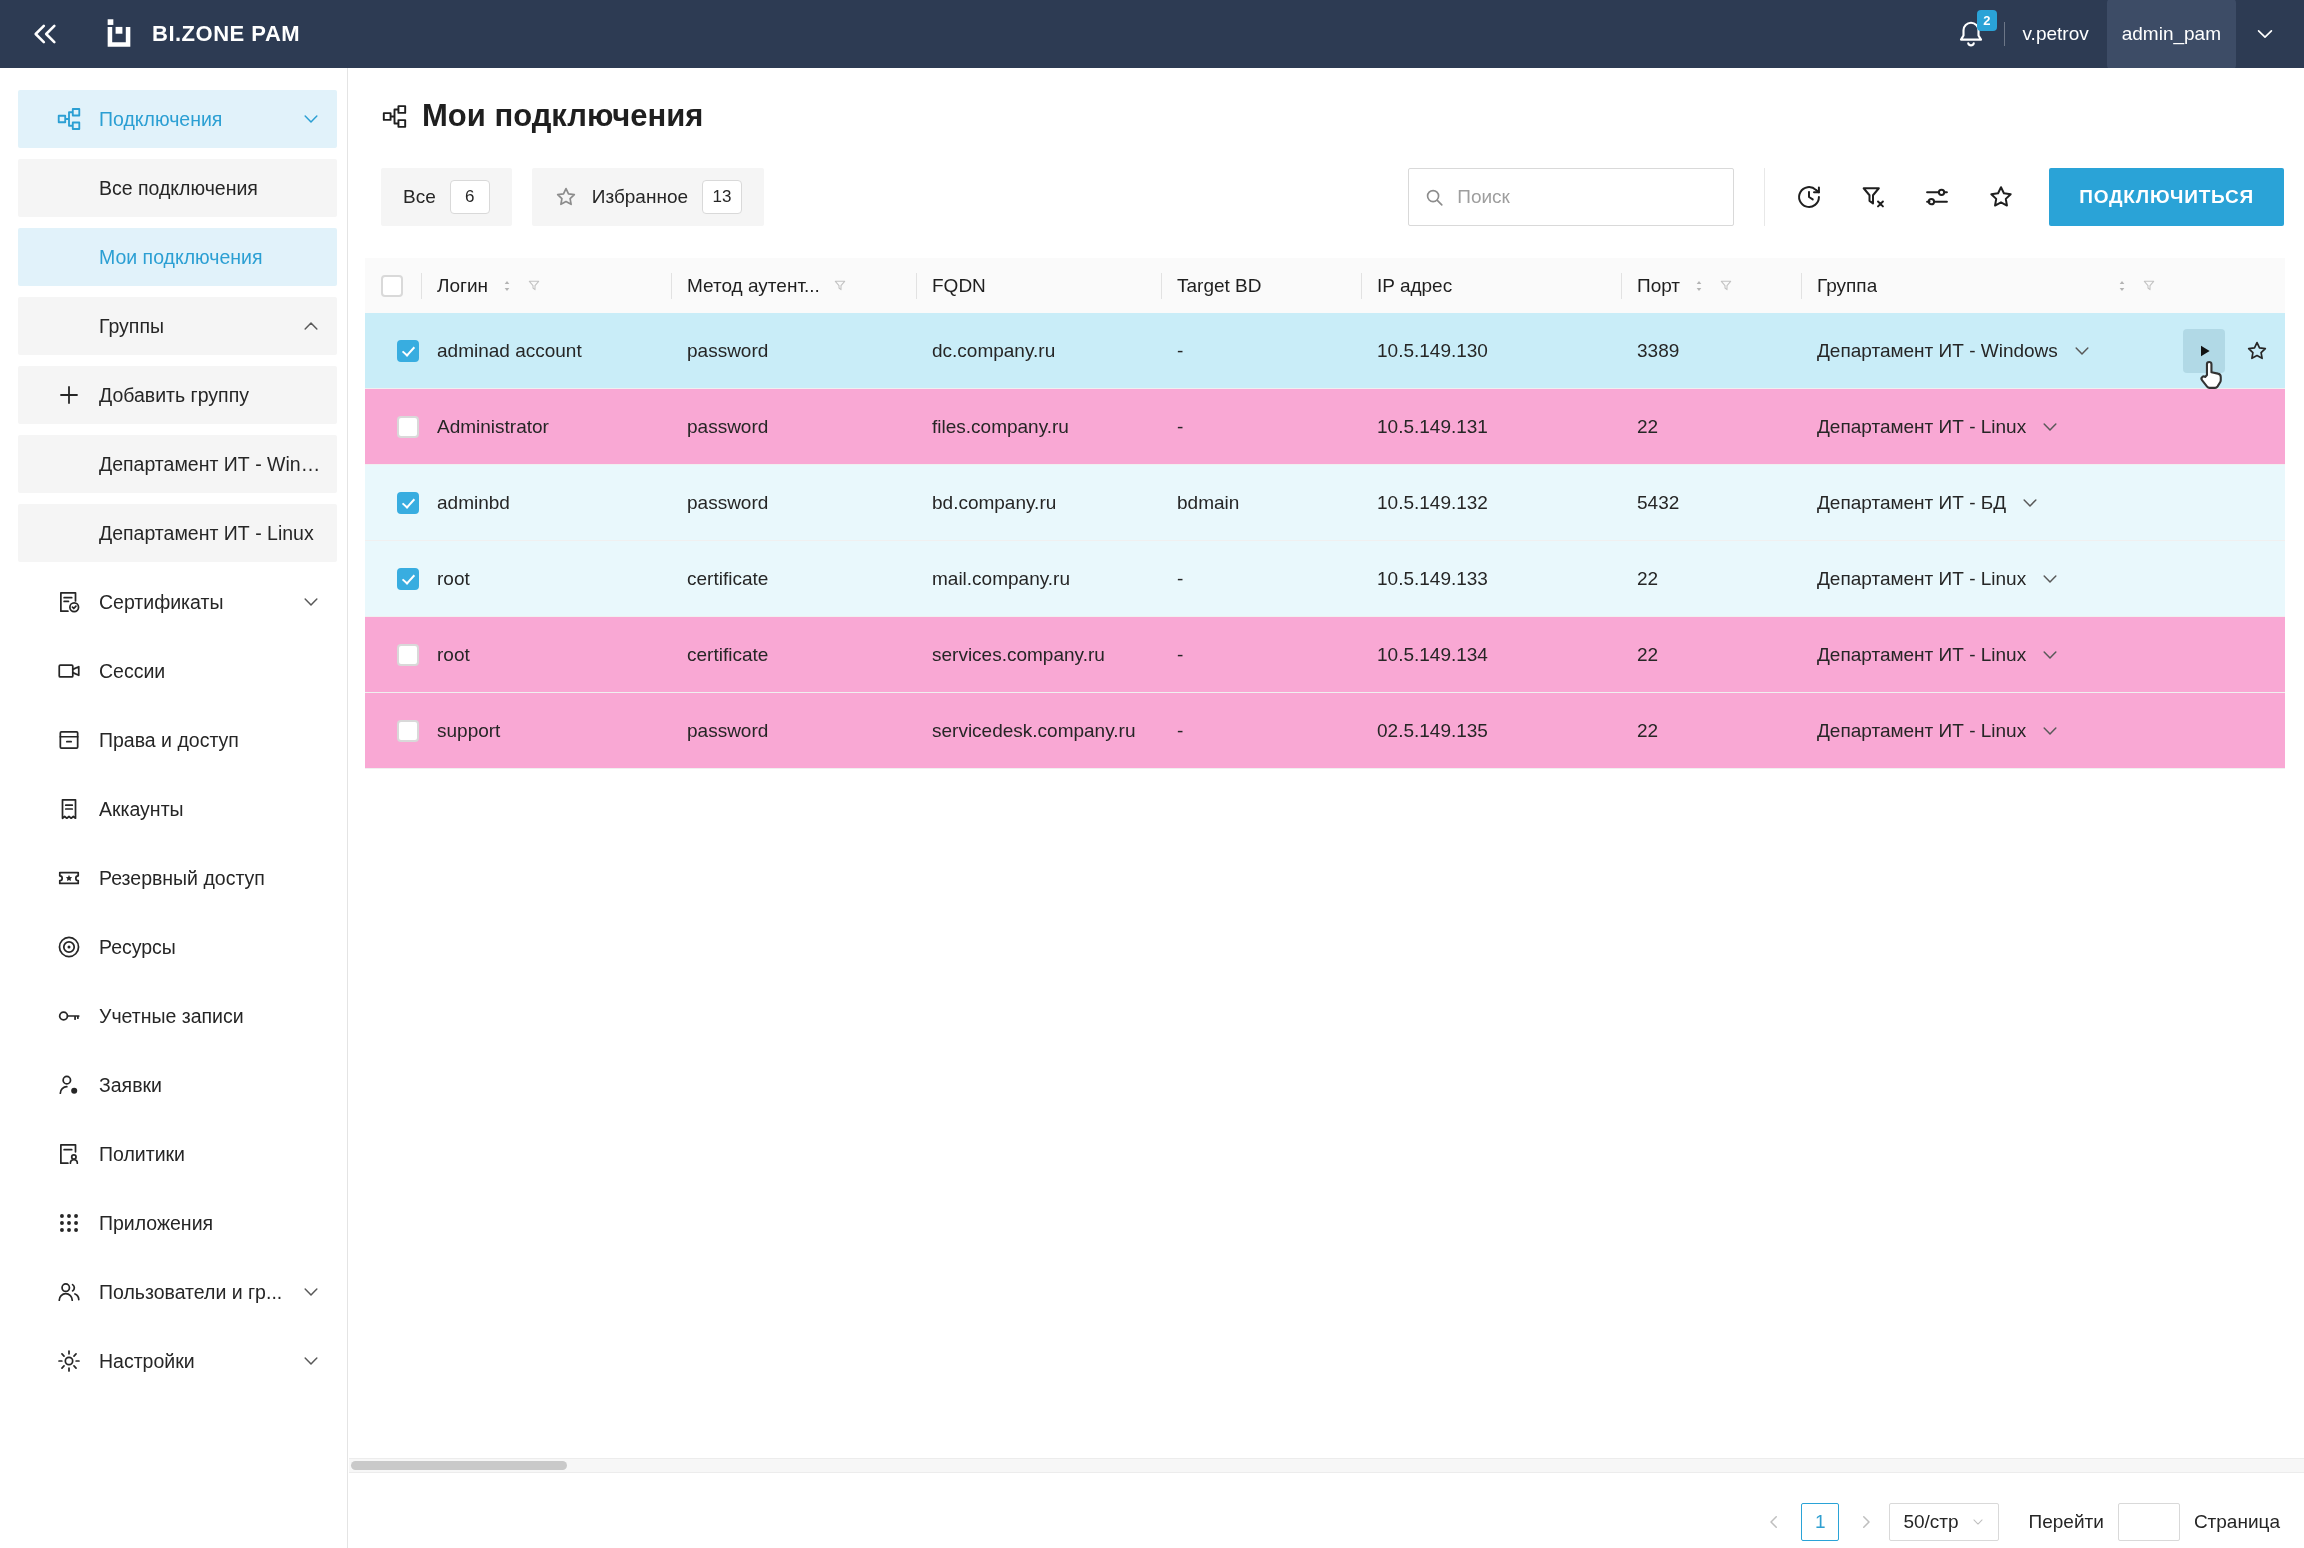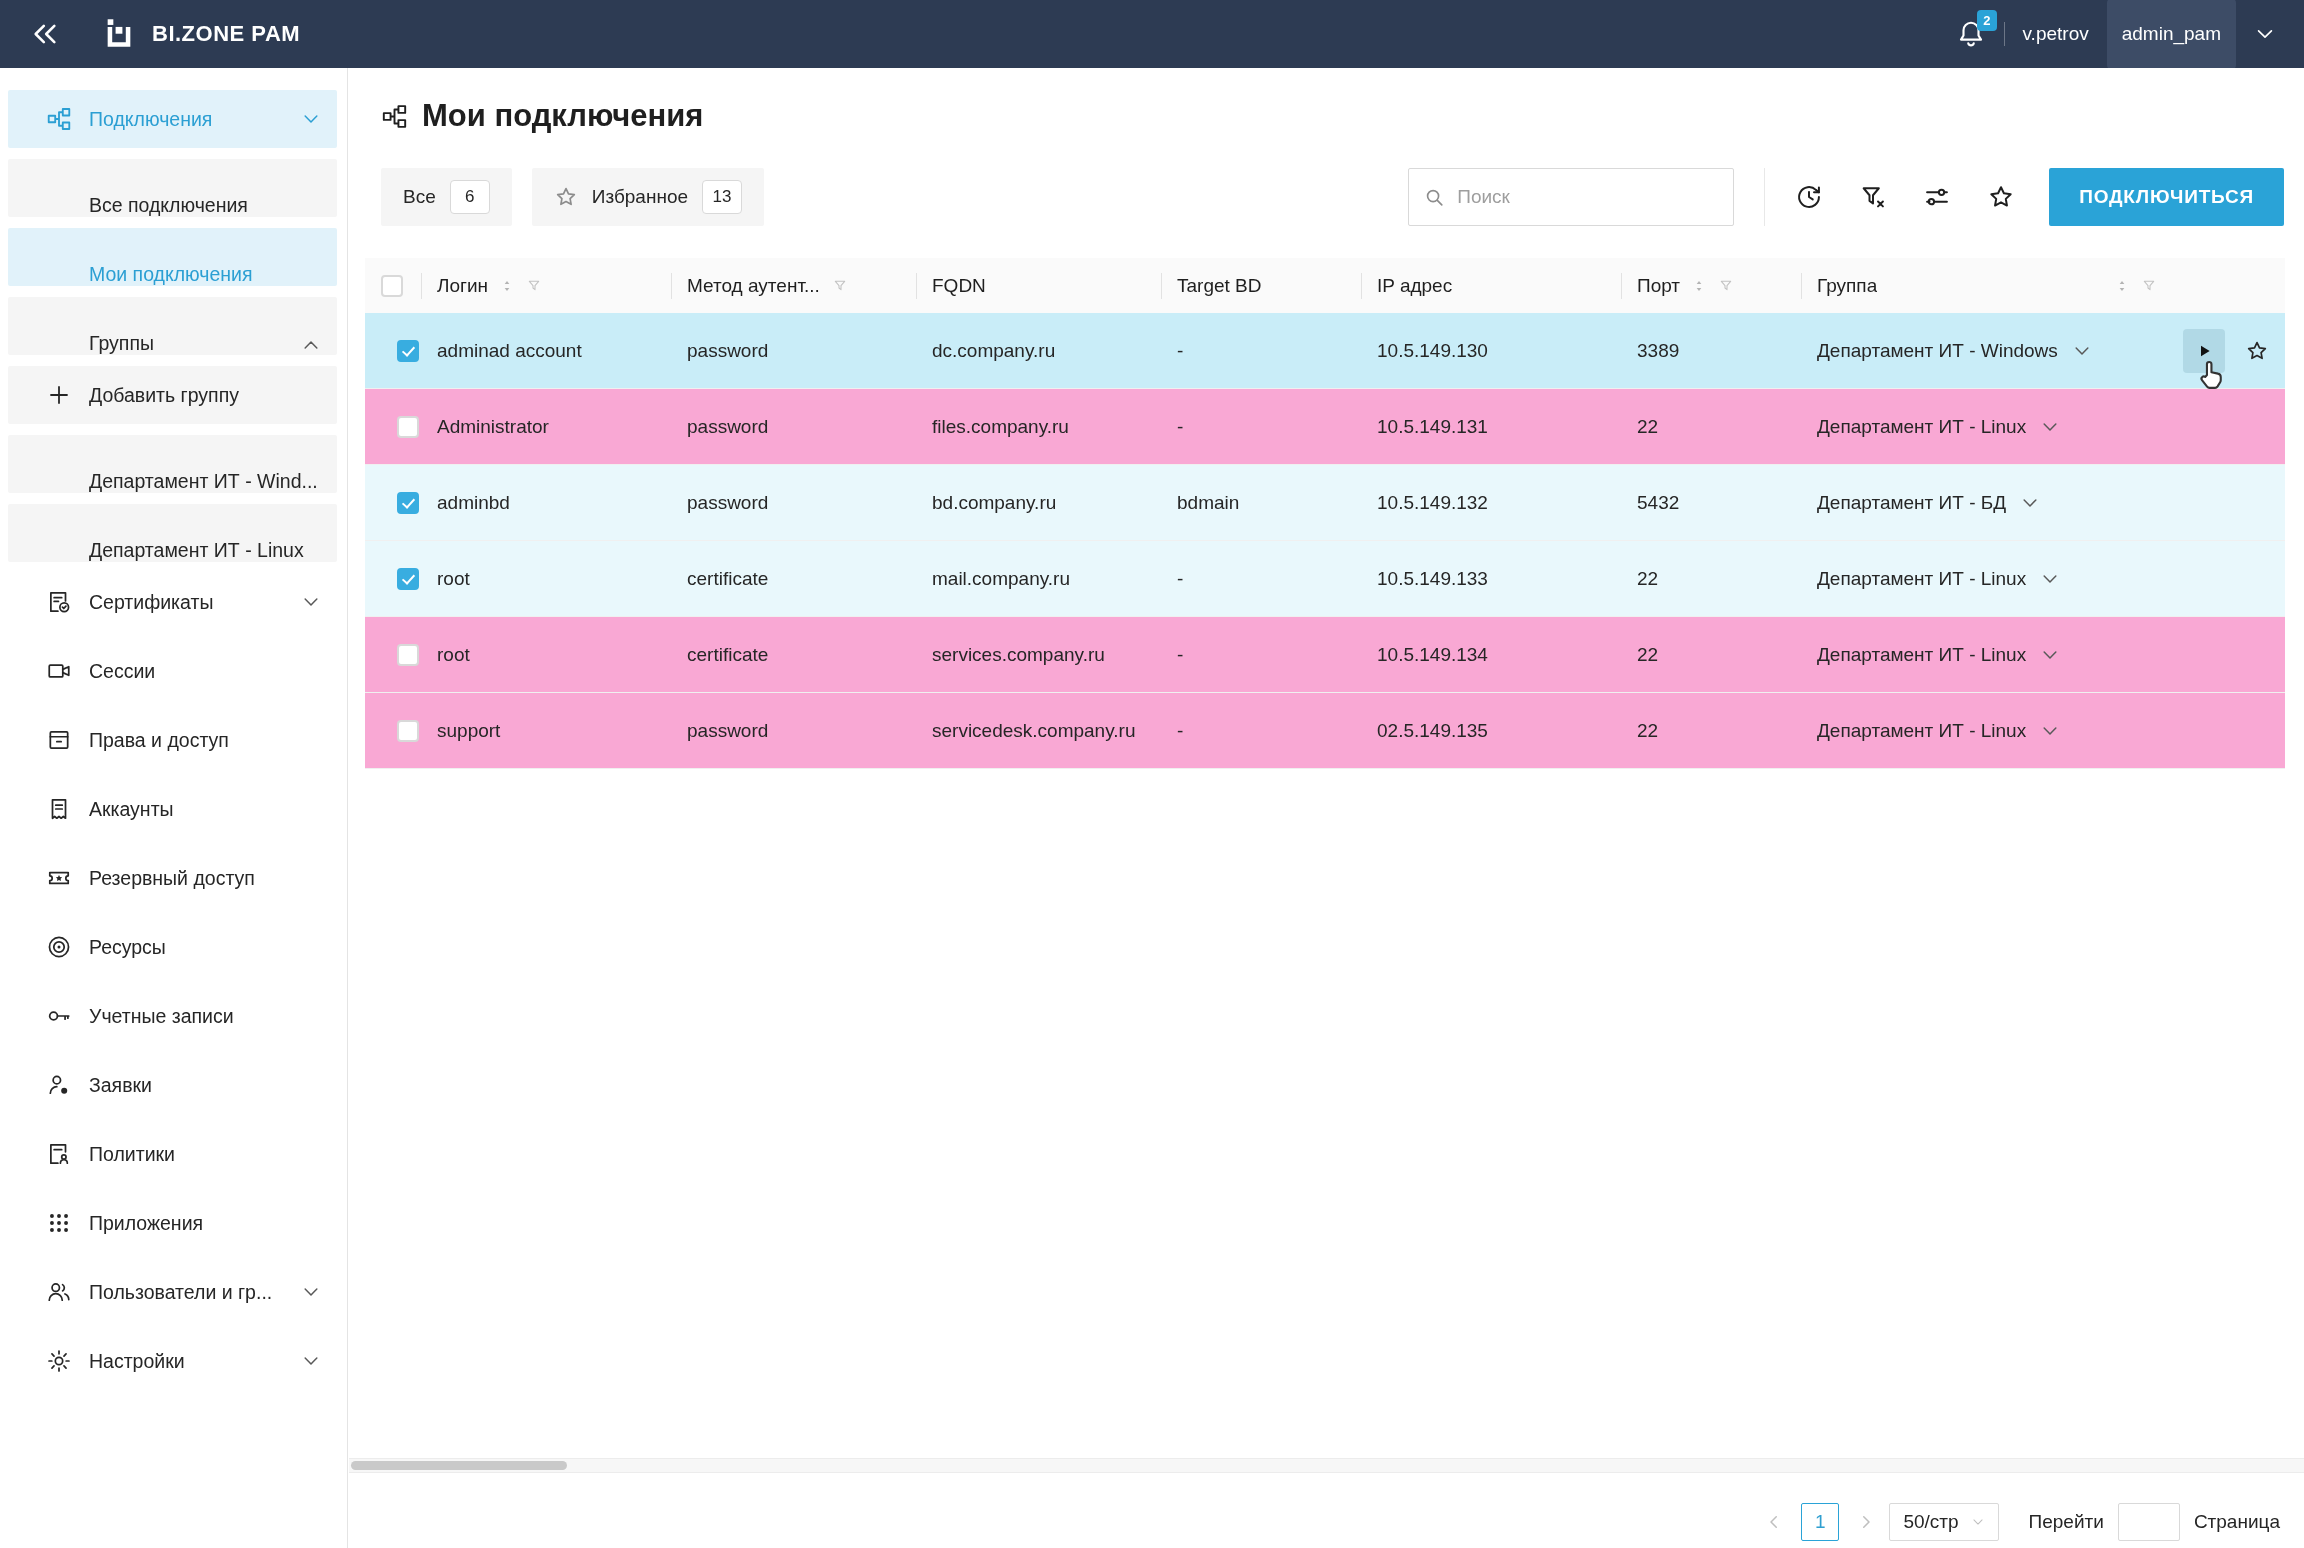--- a/index.html
+++ b/index.html
@@ -18,28 +18,28 @@
   .bell-badge{position:absolute;top:-9px;right:-11px;background:#2aa3d7;color:#fff;font-size:13px;
               line-height:1;padding:4px 6px;border-radius:4px;font-weight:700;}
   .top-sep{width:1px;height:24px;background:rgba(255,255,255,.3);}
   .username{font-size:19px;}
   .role-chip{background:#3d4c66;border-radius:4px;padding:24px 15px;font-size:19px;}
   .top-chev{color:#fff;}
 
   
   .sidebar{position:absolute;top:68px;left:0;bottom:0;width:348px;background:#fff;
            border-right:1px solid #e4e4e4;padding-top:22px;box-sizing:border-box;}
-  .nav-item{height:58px;margin:0 10px 11px 8px;display:flex;align-items:center;
+  .nav-item{height:58px;margin:0 10px 11px 18px;display:flex;align-items:center;
             padding:0 16px 0 37px;border-radius:2px;font-size:19.5px;color:#262626;cursor:pointer;}
   .nav-icon{width:28px;height:28px;margin-right:16px;display:flex;align-items:center;justify-content:center;flex:none;}
   .nav-label{flex:1;white-space:nowrap;overflow:hidden;text-overflow:ellipsis;}
   .nav-chevron{width:20px;height:20px;color:#595959;flex:none;}
   .nav-item.active{background:#e1f2fa;color:#2b9fd3;}
   .nav-item.active .nav-chevron{color:#2b9fd3;}
-  .nav-item.sub{padding-left:81px;background:#f5f5f5;align-items:flex-end;}
+  .nav-item.sub{padding-left:81px;background:#f5f5f5;}
   .nav-item.sub.active-sub{background:#e1f2fa;color:#2b9fd3;}
   .nav-item.sub-icon{background:#f5f5f5;}
 
   
   .main{position:absolute;top:68px;left:349px;right:0;bottom:0;background:#fff;
         display:flex;flex-direction:column;box-sizing:border-box;}
   .page-head{padding:30px 20px 0 32px;}
   .title-row{display:flex;align-items:center;gap:14px;}
   .page-title{font-size:31px;font-weight:700;color:#1f1f1f;}
   .controls{display:flex;align-items:center;margin-top:34px;}

